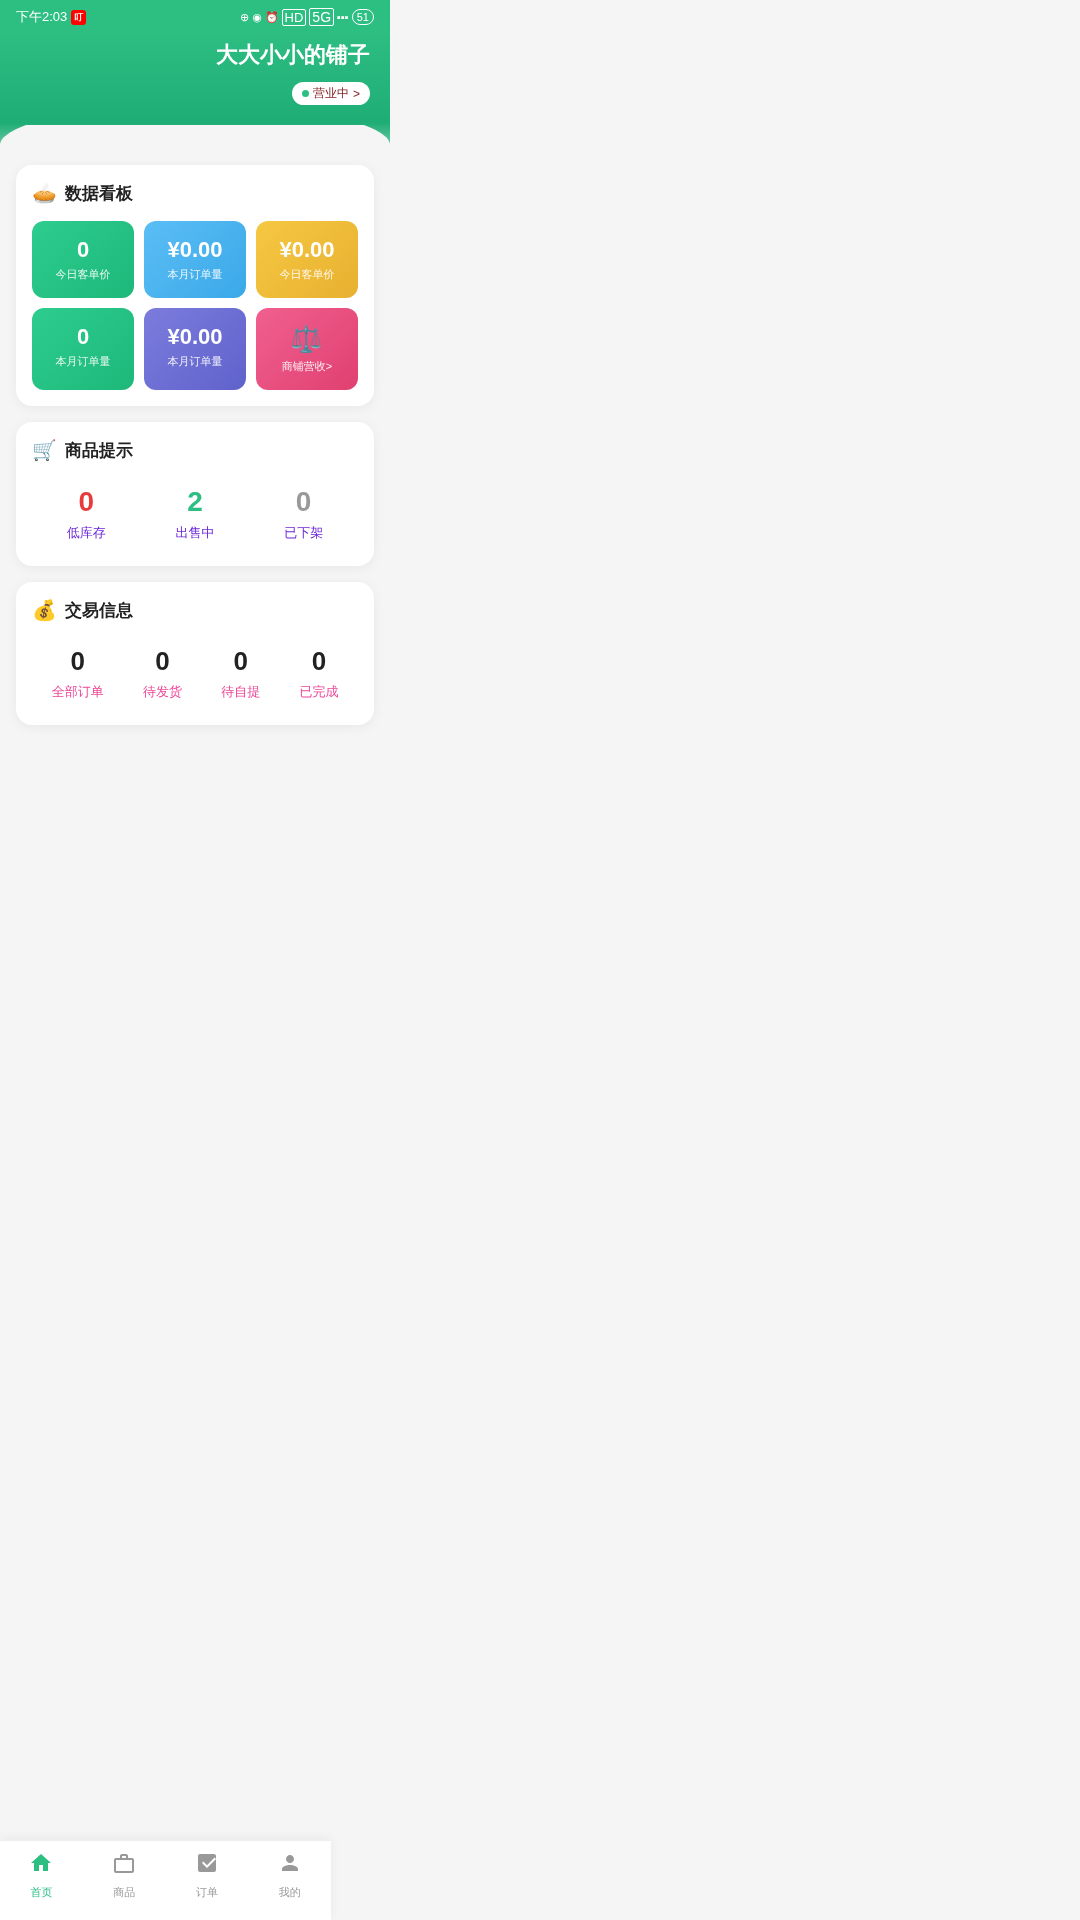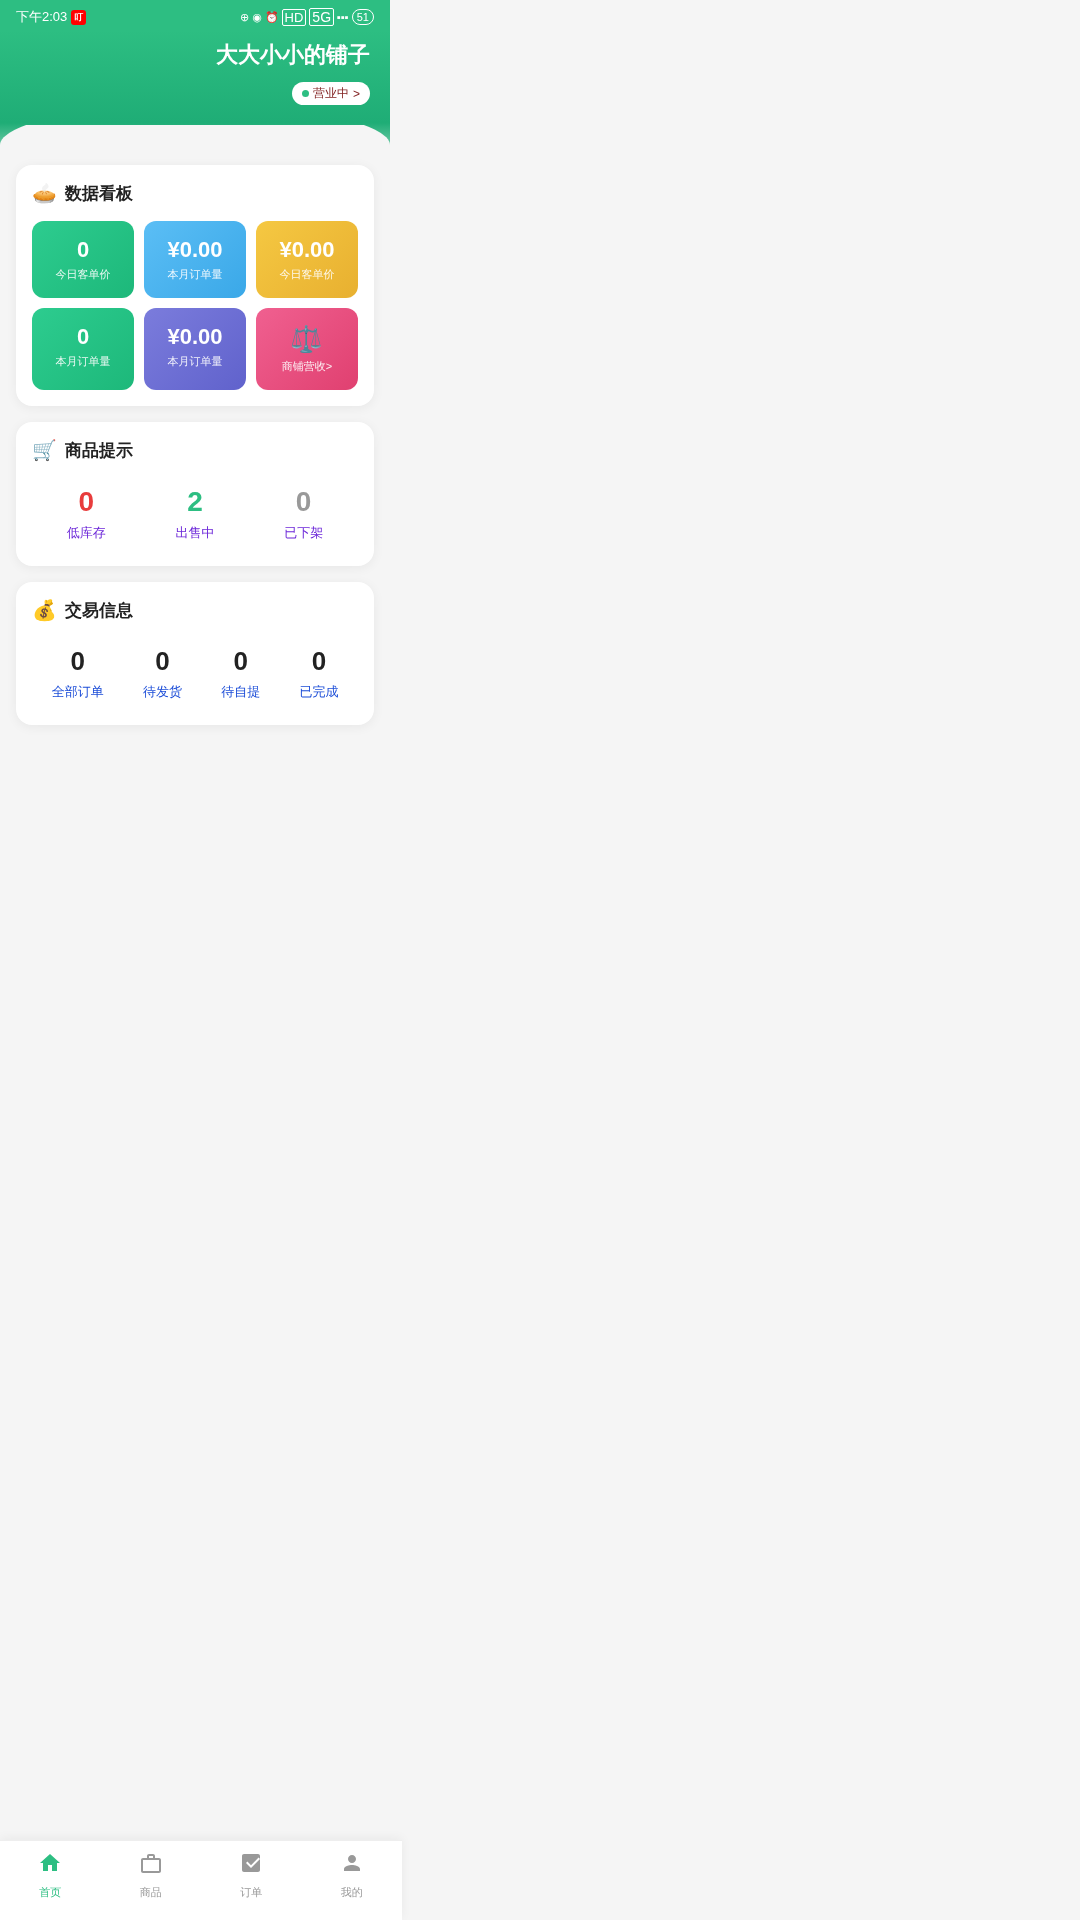--- a/index.html
+++ b/index.html
@@ -179,30 +179,30 @@
       padding: 8px 0;
     }
     .transaction-stat-value {
       font-size: 26px;
       font-weight: bold;
       color: #222;
       margin-bottom: 6px;
     }
     .transaction-stat-label {
       font-size: 13px;
-      color: #1d4ed8;
+      color: #ec4899;
     }
 
     
     .bottom-nav {
       position: fixed;
       bottom: 0;
       left: 0;
       right: 0;
-      width: 402px;
+      width: 331px;
       background: white;
       display: flex;
       justify-content: flex-end;
       align-items: center;
       padding: 10px 0 20px;
       border-top: 1px solid #eee;
       box-shadow: 0 -2px 10px rgba(0,0,0,0.05);
     }
     .nav-item {
       display: flex;

